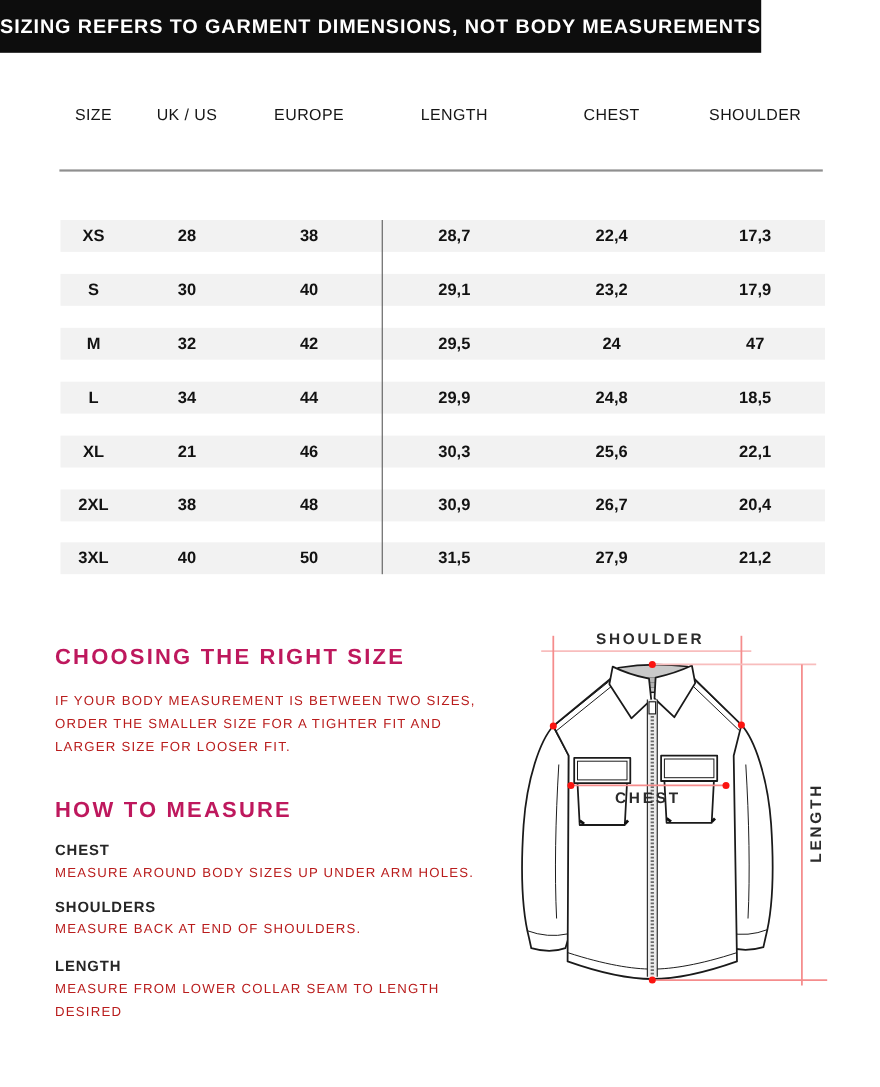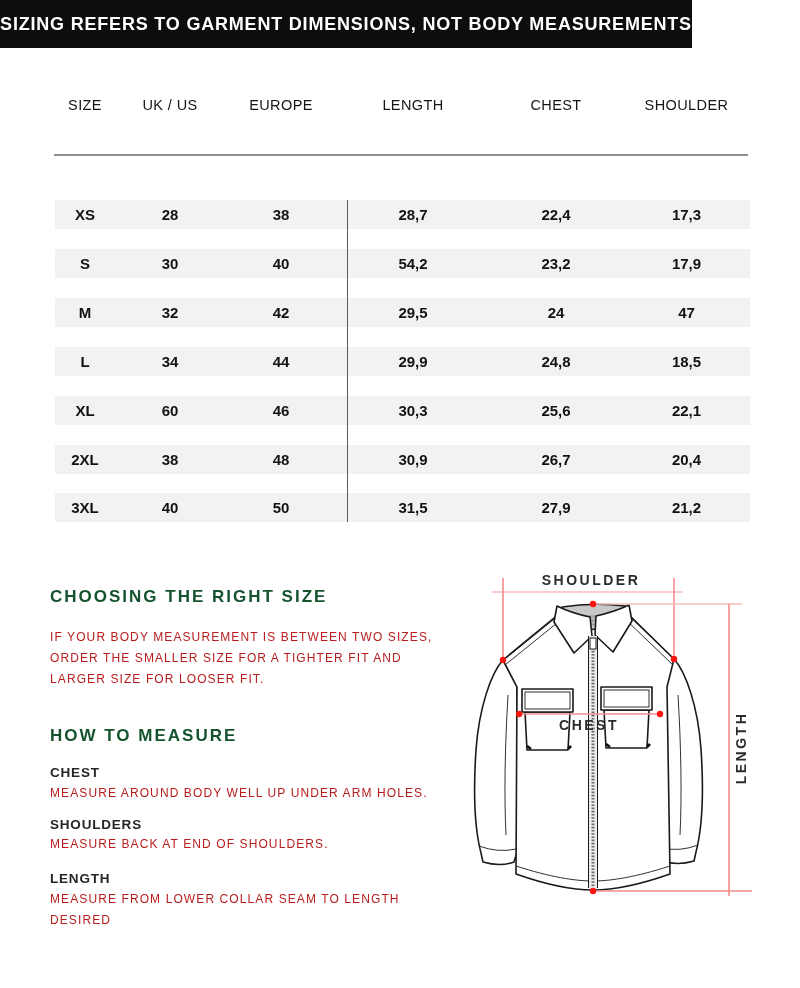--- a/index.html
+++ b/index.html
@@ -20,22 +20,22 @@
     position:absolute;left:55px;width:695px;
     display:grid;grid-template-columns:60px 110px 112px 152px 134px 127px;
     text-align:center;align-items:center;
   }
   .tbl-head{top:94px;height:22px;font-weight:normal;font-size:14.5px;letter-spacing:0.4px;color:#161616;}
   .head-rule{position:absolute;left:54px;top:154px;width:694px;height:2px;background:var(--rule);}
   .size-row{height:29px;background:var(--stripe);font-weight:bold;font-size:15px;color:#121212;}
   .col-divider{position:absolute;left:347px;top:200px;width:1px;height:322px;background:var(--divider);}
   
   .h1{
-    position:absolute;left:50px;font-size:17px;font-weight:bold;
-    letter-spacing:2px;color:#14532d;
+    position:absolute;left:50px;font-size:20px;font-weight:bold;
+    letter-spacing:2px;color:#be185d;
   }
   .sub{
     position:absolute;left:50px;font-size:13.5px;font-weight:bold;
     letter-spacing:0.8px;color:#262626;
   }
   .bodyline{
     position:absolute;left:50px;font-size:12px;letter-spacing:1.1px;color:#b91c1c;
   }
   
   .diagram{position:absolute;left:450px;top:560px;width:320px;height:340px;}
@@ -75,21 +75,21 @@
   <div>28</div>
   <div>38</div>
   <div>28,7</div>
   <div>22,4</div>
   <div>17,3</div>
 </div>
 <div class="tbl-grid size-row" style="top:249px">
   <div>S</div>
   <div>30</div>
   <div>40</div>
-  <div>54,2</div>
+  <div>29,1</div>
   <div>23,2</div>
   <div>17,9</div>
 </div>
 <div class="tbl-grid size-row" style="top:298px">
   <div>M</div>
   <div>32</div>
   <div>42</div>
   <div>29,5</div>
   <div>24</div>
   <div>47</div>
@@ -97,21 +97,21 @@
 <div class="tbl-grid size-row" style="top:347px">
   <div>L</div>
   <div>34</div>
   <div>44</div>
   <div>29,9</div>
   <div>24,8</div>
   <div>18,5</div>
 </div>
 <div class="tbl-grid size-row" style="top:396px">
   <div>XL</div>
-  <div>60</div>
+  <div>21</div>
   <div>46</div>
   <div>30,3</div>
   <div>25,6</div>
   <div>22,1</div>
 </div>
 <div class="tbl-grid size-row" style="top:445px">
   <div>2XL</div>
   <div>38</div>
   <div>48</div>
   <div>30,9</div>
@@ -129,21 +129,21 @@
 <div class="col-divider"></div>
 
 <div class="h1" style="top:587px">CHOOSING THE RIGHT SIZE</div>
 <div class="bodyline" style="top:630px">IF YOUR BODY MEASUREMENT IS BETWEEN TWO SIZES,</div>
 <div class="bodyline" style="top:651px">ORDER THE SMALLER SIZE FOR A TIGHTER FIT AND</div>
 <div class="bodyline" style="top:672px">LARGER SIZE FOR LOOSER FIT.</div>
 
 <div class="h1" style="top:726px">HOW TO MEASURE</div>
 
 <div class="sub" style="top:765px">CHEST</div>
-<div class="bodyline" style="top:786px">MEASURE AROUND BODY WELL UP UNDER ARM HOLES.</div>
+<div class="bodyline" style="top:786px">MEASURE AROUND BODY SIZES UP UNDER ARM HOLES.</div>
 
 <div class="sub" style="top:817px">SHOULDERS</div>
 <div class="bodyline" style="top:837px">MEASURE BACK AT END OF SHOULDERS.</div>
 
 <div class="sub" style="top:871px">LENGTH</div>
 <div class="bodyline" style="top:892px">MEASURE FROM LOWER COLLAR SEAM TO LENGTH</div>
 <div class="bodyline" style="top:913px">DESIRED</div>
 
 <svg class="diagram" viewBox="0 0 320 340">
 

